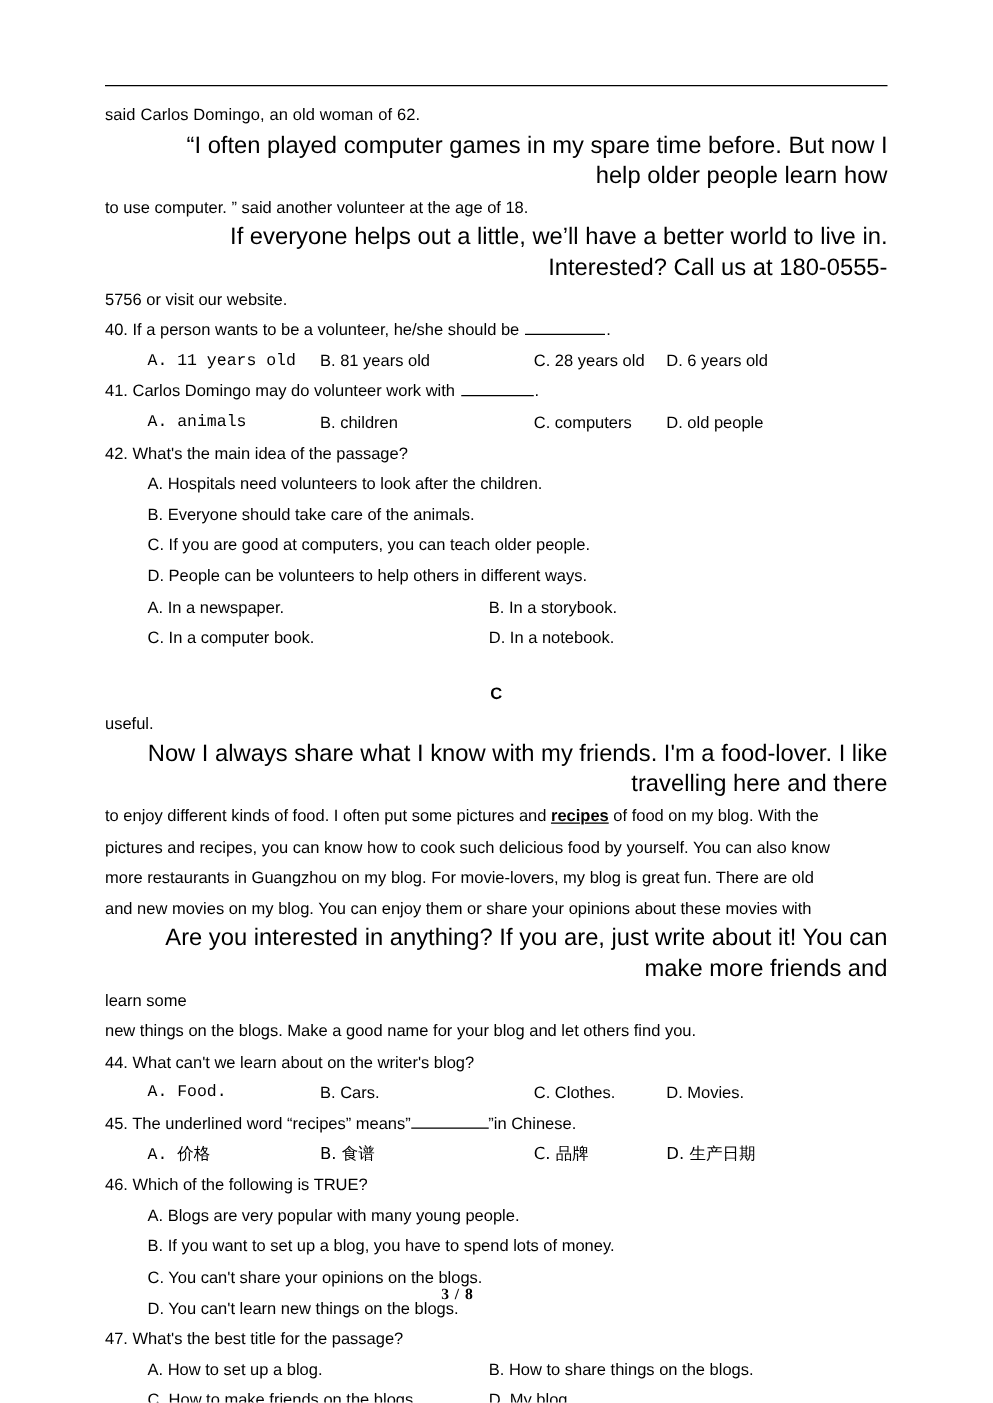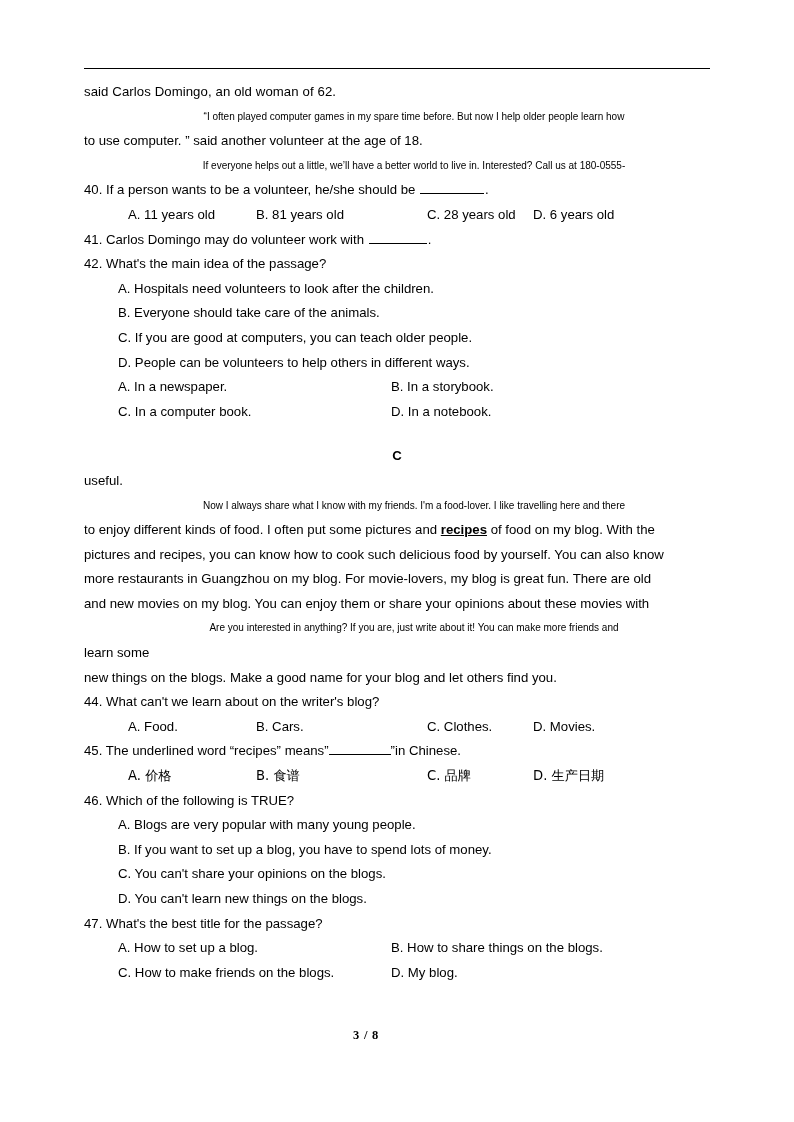--- a/index.html
+++ b/index.html
@@ -47,24 +47,24 @@
     margin: 0;
     font-size: 13.2px;
     line-height: 24.6px;
     letter-spacing: 0.005em;
     text-align: left;
     word-spacing: 0.01em;
   }
 
   p.para {
     margin: 0;
-    font-size: 10px;
+    font-size: 19px;
     line-height: 24.6px;
     text-indent: 34px;
-    text-align: center;
+    text-align: right;
   }
 
   p.para-noindent {
     margin: 0;
     font-size: 13.2px;
     line-height: 24.6px;
     text-indent: 0;
     text-align: left;
   }
 
@@ -99,21 +99,21 @@
     height: 24.6px;
     font-size: 13.2px;
     line-height: 24.6px;
   }
   .opt-row .opt {
     position: absolute;
     top: 0;
     white-space: nowrap;
   }
   
-  .opt-row.cols4 .c0 { left: 44px; }
+  .opt-row.cols4 .c0 { left: 34px; font-family: Liberation Mono, monospace; }
   .opt-row.cols4 .c1 { left: 172px; }
   .opt-row.cols4 .c2 { left: 307px; margin-left: 36px; }
   .opt-row.cols4 .c3 { left: 449px; text-align: center; }
   
   .opt-row.cols2 .c0 { left: 34px; }
   .opt-row.cols2 .c1 { left: 307px; text-align: center; }
   
   .opt-row.cols1 .c0 { left: 34px; }
 
   .cjk {
@@ -156,30 +156,37 @@
   <div class="header-rule"></div>
 
   <div class="content">
 
     <p class="line">said Carlos Domingo, an old woman of 62.</p>
 
     <p class="para">“I often played computer games in my spare time before. But now I help older people learn how</p>
     <p class="para-noindent">to use computer. ”   said another volunteer at the age of 18.</p>
 
     <p class="para">If everyone helps out a little, we’ll have a better world to live in. Interested? Call us at 180-0555-</p>
+    <p class="para-noindent">5756 or visit our website.</p>
 
     <p class="q-stem"><span>40.</span> <span>If a person wants to be a volunteer, he/she should be</span> <span class="blank"></span><span>.</span></p>
     <div class="opt-row cols4">
       <span class="opt c0">A. 11 years old</span>
       <span class="opt c1">B. 81 years old</span>
       <span class="opt c2">C. 28 years old</span>
       <span class="opt c3">D. 6 years old</span>
     </div>
 
     <p class="q-stem"><span>41.</span> <span>Carlos Domingo may do volunteer work with</span> <span class="blank short"></span><span>.</span></p>
+    <div class="opt-row cols4">
+      <span class="opt c0">A. animals</span>
+      <span class="opt c1">B. children</span>
+      <span class="opt c2">C. computers</span>
+      <span class="opt c3">D. old people</span>
+    </div>
 
     <p class="q-stem"><span>42.</span> <span>What's the main idea of the passage?</span></p>
     <div class="opt-row cols1">
         <span class="opt c0">A. Hospitals need volunteers to look after the children.</span>
       </div>
     <div class="opt-row cols1">
         <span class="opt c0">B. Everyone should take care of the animals.</span>
       </div>
     <div class="opt-row cols1">
         <span class="opt c0">C. If you are good at computers, you can teach older people.</span>

